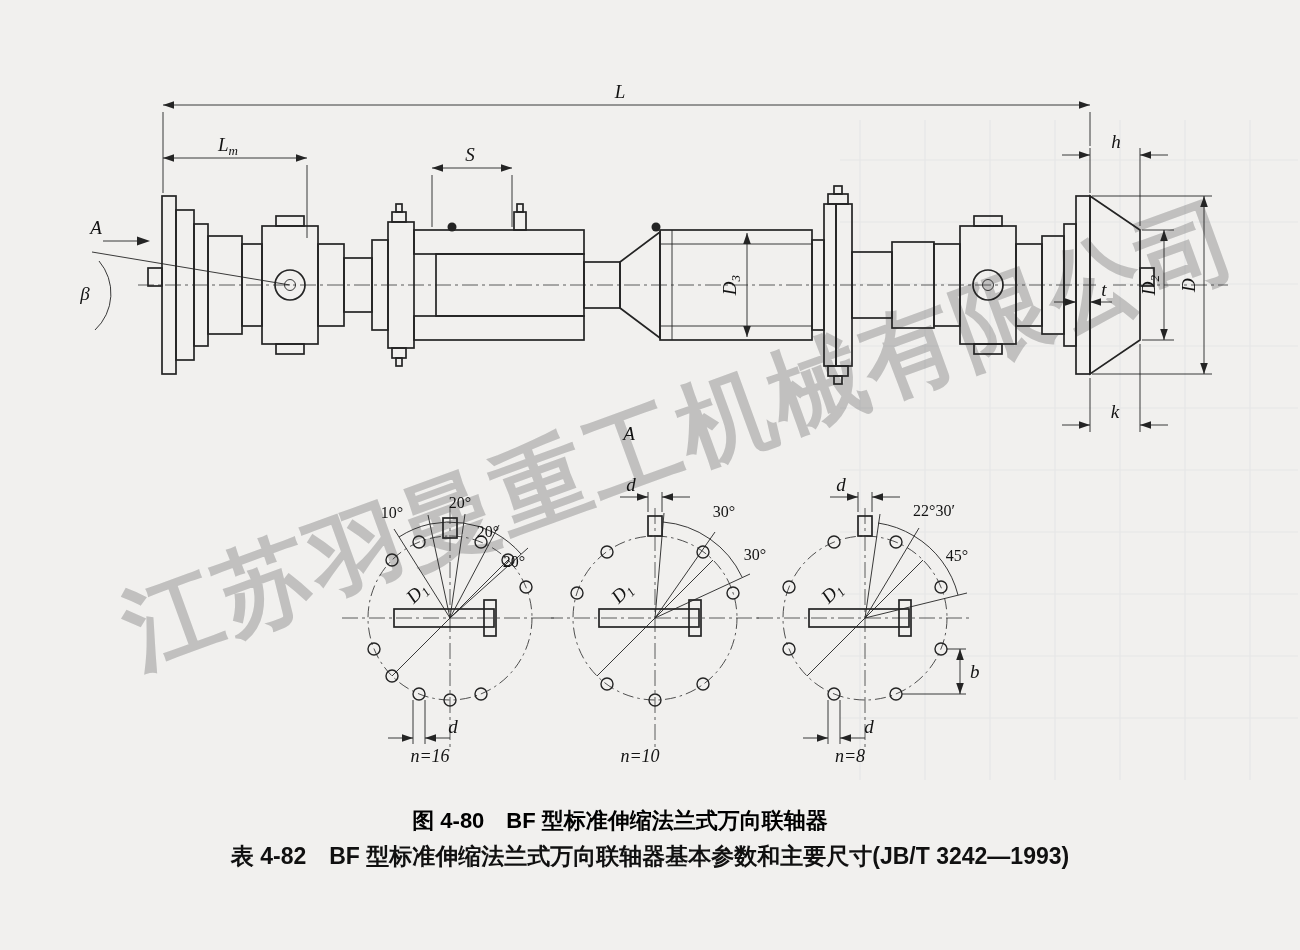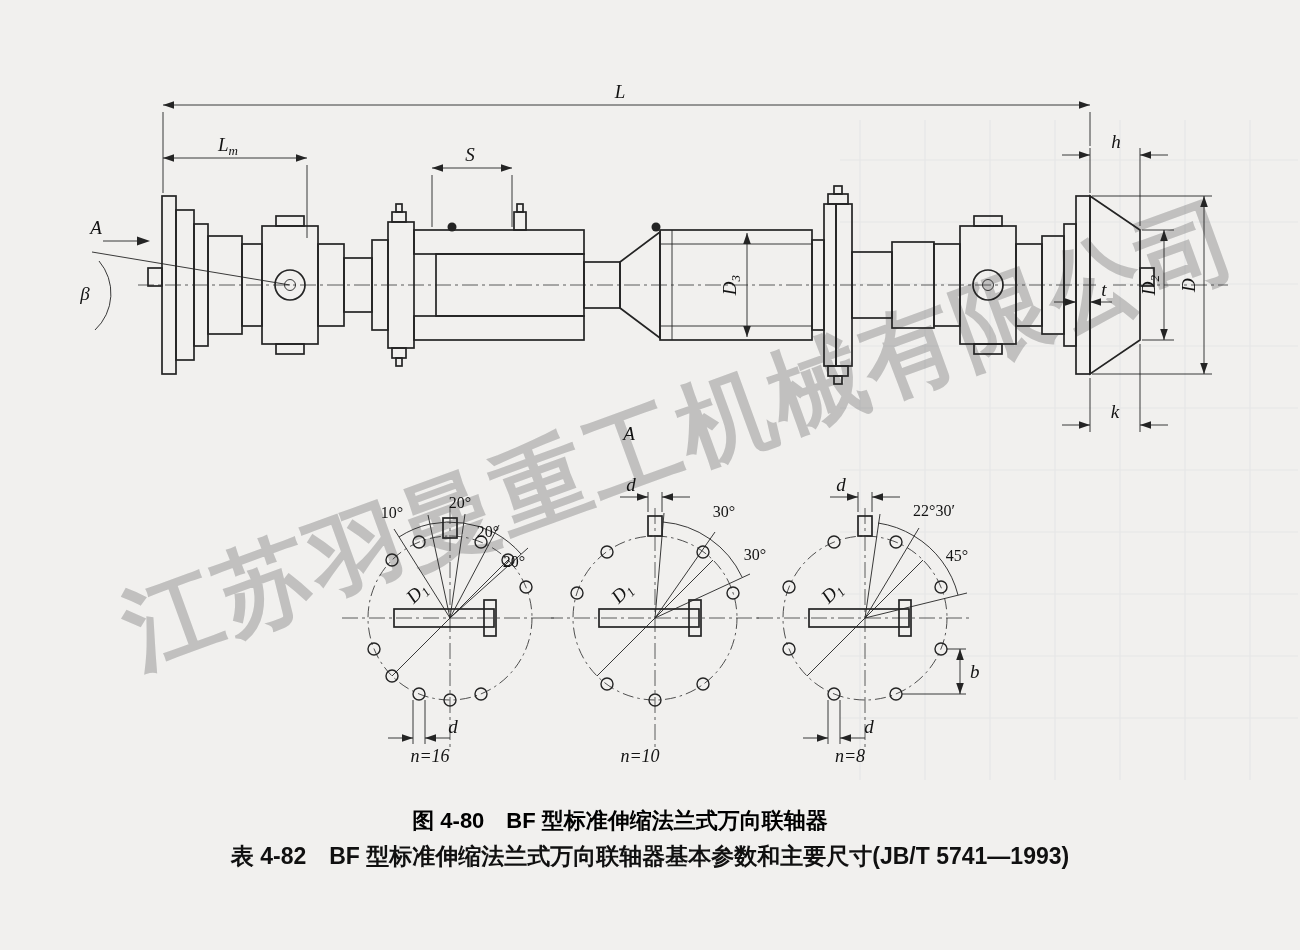--- a/index.html
+++ b/index.html
@@ -381,15 +381,15 @@
         <line class="dim" x1="840" y1="738" x2="865" y2="738"></line>
         <polygon class="arr" points="828,738 817,734.2 817,741.8"></polygon>
         <polygon class="arr" points="840,738 851,734.2 851,741.8"></polygon>
         <text class="dimtxt" x="869" y="733" text-anchor="middle">d</text>
       </g>
       <text class="ntxt" x="850" y="762" text-anchor="middle">n=8</text>
     </g>
   </svg>
 
   <div class="caption-figure">图 4-80　BF 型标准伸缩法兰式万向联轴器</div>
-  <div class="caption-table">表 4-82　BF 型标准伸缩法兰式万向联轴器基本参数和主要尺寸(JB/T 5741—1993)</div>
+  <div class="caption-table">表 4-82　BF 型标准伸缩法兰式万向联轴器基本参数和主要尺寸(JB/T 3242—1993)</div>
 
 </div>
 
 </body></html>

